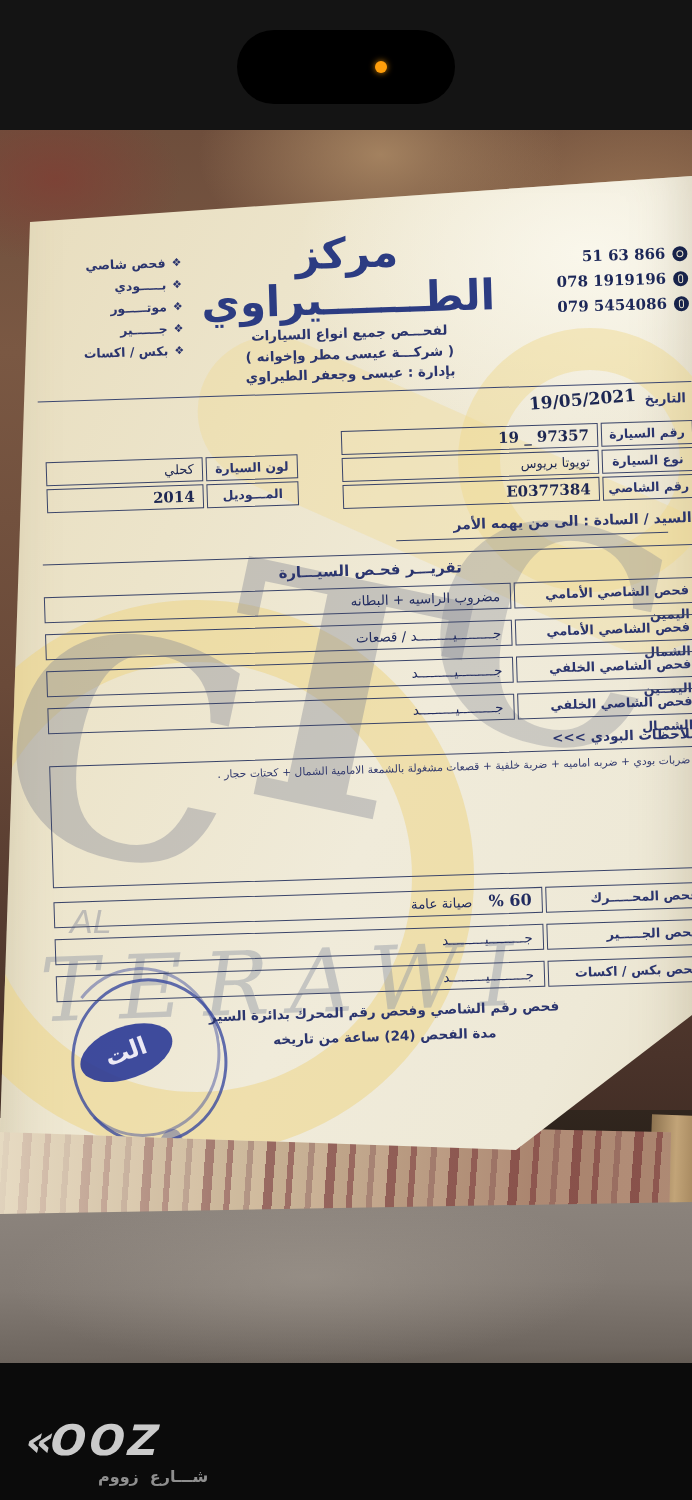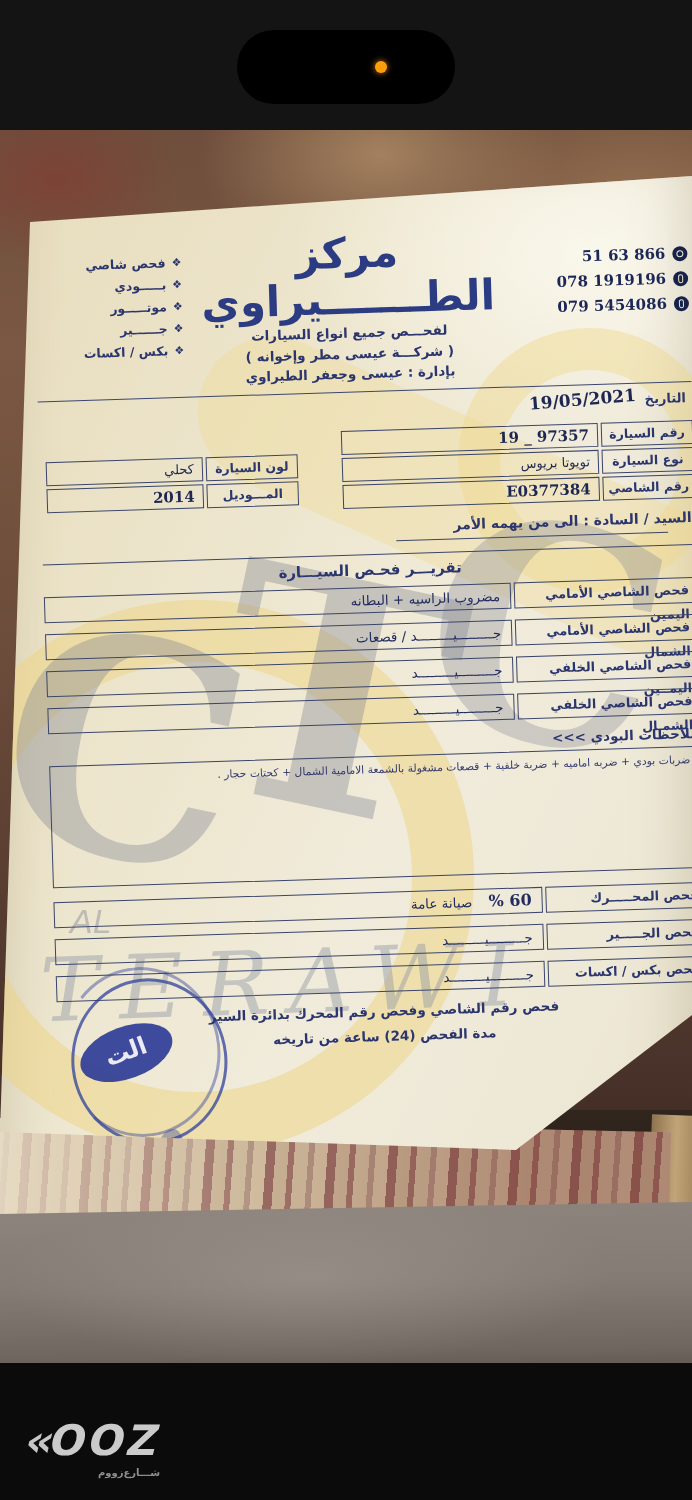--- a/index.html
+++ b/index.html
@@ -6,22 +6,22 @@
   .screen{position:relative;width:692px;height:1500px;overflow:hidden;background:#121212;
           font-family:"DejaVu Sans",sans-serif;}
   
   .statusbar{position:absolute;left:0;top:0;width:692px;height:130px;background:#141414;}
   .island{position:absolute;left:237px;top:30px;width:218px;height:74px;background:#000;border-radius:40px;}
   .island .dot{position:absolute;left:138px;top:31px;width:12px;height:12px;border-radius:50%;background:#ff9e0b;box-shadow:0 0 6px rgba(255,158,11,.8);}
   .bottombar{position:absolute;left:0;top:1363px;width:692px;height:137px;background:#0b0b0b;}
   .zoom-logo{position:absolute;left:26px;top:56px;display:flex;align-items:center;transform:skewX(-14deg);}
   .zoom-logo .chev{font-size:44px;font-weight:900;color:#c6c6c6;letter-spacing:-4px;line-height:1;}
   .zoom-logo .ltrs{font-size:42px;font-weight:900;color:#cbcbcb;letter-spacing:3px;line-height:1;font-family:"DejaVu Sans",sans-serif;}
-  .zoom-tagline{position:absolute;left:98px;top:104px;display:flex;gap:0;direction:ltr;
-                font-size:10px;font-weight:700;color:#8f8f8f;justify-content:space-between;}
+  .zoom-tagline{position:absolute;left:98px;top:104px;display:flex;gap:11px;direction:ltr;
+                font-size:16px;font-weight:700;color:#8f8f8f;justify-content:space-between;}
   
   .photo{position:absolute;left:0;top:130px;width:692px;height:1233px;overflow:hidden;
     background:
       radial-gradient(180px 120px at 8% 4%, rgba(128,62,52,.75), rgba(128,62,52,0) 70%),
       radial-gradient(260px 160px at 55% 2%, rgba(176,142,104,.8), rgba(176,142,104,0) 70%),
       radial-gradient(300px 220px at 92% 8%, rgba(158,120,86,.9), rgba(158,120,86,0) 75%),
       radial-gradient(220px 500px at 99% 35%, rgba(120,82,60,.8), rgba(120,82,60,0) 75%),
       linear-gradient(180deg,#6e4e3c 0%,#7a5843 18%,#6a4a39 45%,#4a332a 75%,#2a1d17 100%);}
   .dark-under{position:absolute;left:460px;top:980px;width:232px;height:253px;
       background:linear-gradient(180deg,#31261e,#17110d);}

